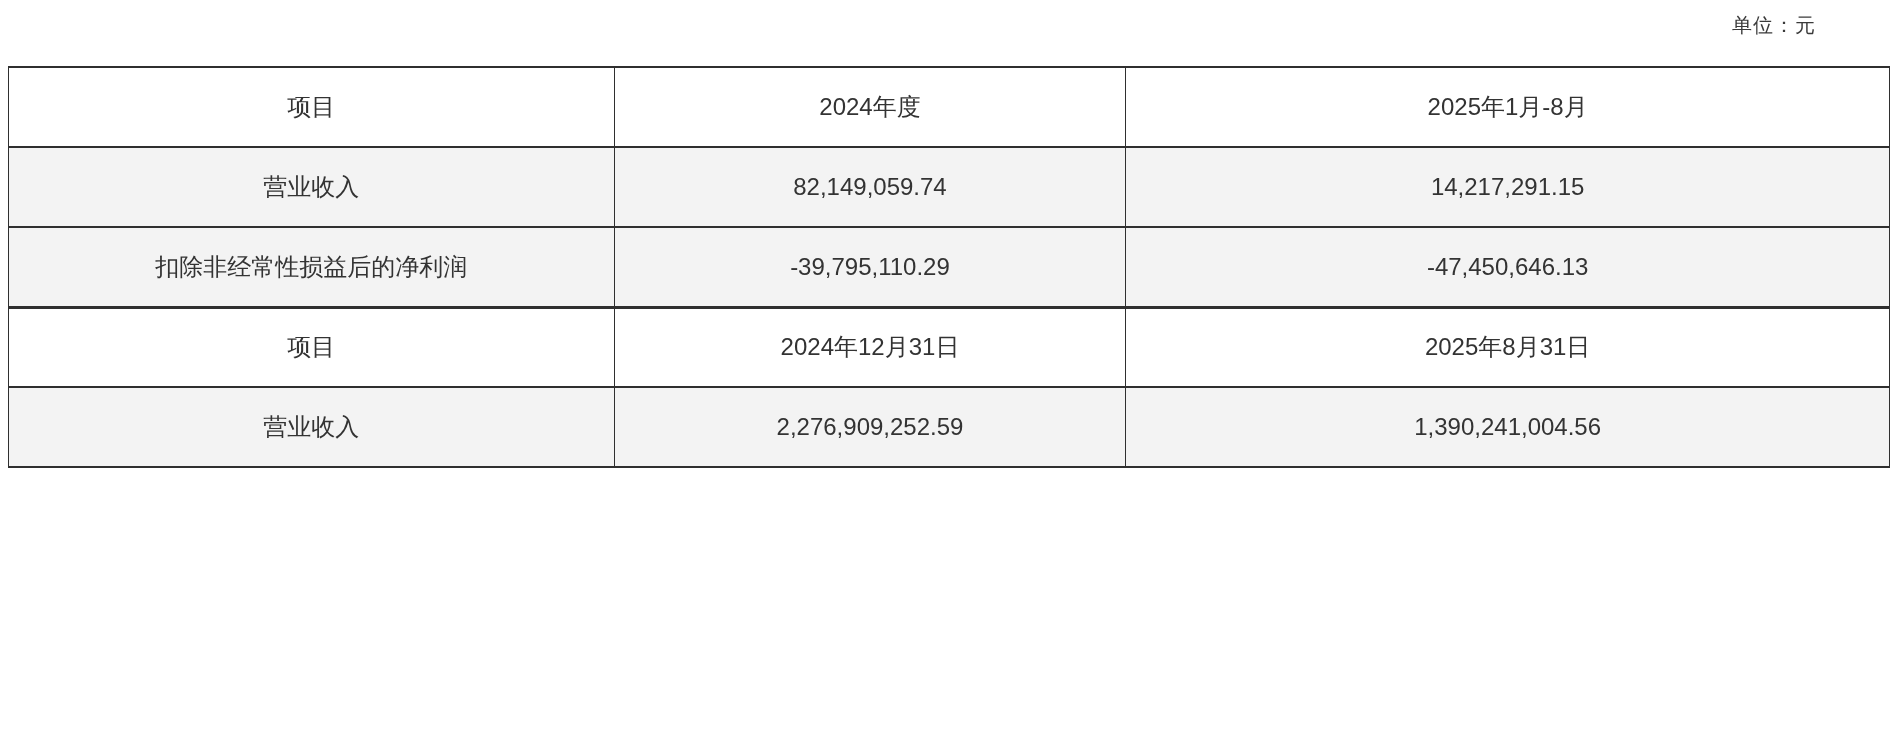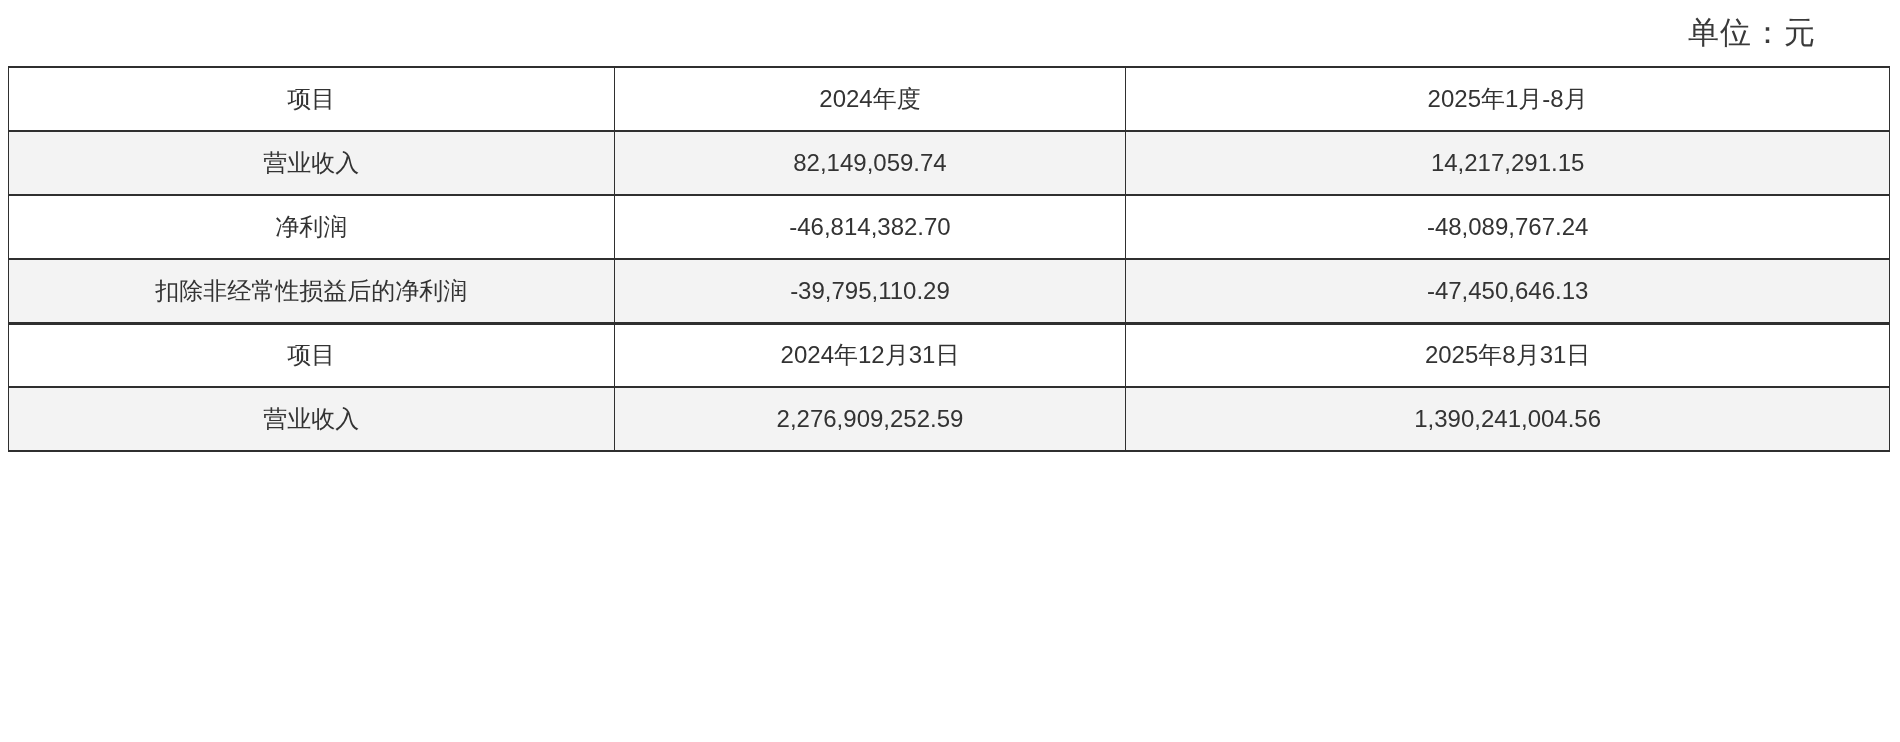--- a/index.html
+++ b/index.html
@@ -19,21 +19,21 @@
   .page {
     width: 1900px;
     height: 742px;
     position: relative;
     background: #ffffff;
   }
   .unit-label {
     position: absolute;
     top: 12px;
     right: 84px;
-    font-size: 31px;
+    font-size: 20px;
     color: #3a3a3a;
     letter-spacing: 1px;
   }
   table.fin-table {
     position: absolute;
     top: 66px;
     left: 8px;
     width: 1882px;
     border-collapse: collapse;
     table-layout: fixed;
@@ -42,21 +42,21 @@
   table.fin-table col.c2 { width: 27.2%; }
   table.fin-table col.c3 { width: 40.6%; }
   table.fin-table th,
   table.fin-table td {
     border-left: 1px solid var(--border-color);
     border-right: 1px solid var(--border-color);
     border-top: 2px solid var(--border-color);
     border-bottom: 2px solid var(--border-color);
     text-align: center;
     vertical-align: middle;
-    height: 64px;
+    height: 80px;
     font-size: 24px;
     font-weight: 400;
     color: var(--text-color);
     background: var(--white-bg);
     padding: 0 10px;
   }
   table.fin-table tr.striped th,
   table.fin-table tr.striped td {
     background: var(--stripe-bg);
   }
@@ -84,25 +84,20 @@
         <th>2024年度</th>
         <th>2025年1月-8月</th>
       </tr>
     </thead>
     <tbody>
       <tr class="striped">
         <td>营业收入</td>
         <td>82,149,059.74</td>
         <td>14,217,291.15</td>
       </tr>
-      <tr>
-        <td>净利润</td>
-        <td>-46,814,382.70</td>
-        <td>-48,089,767.24</td>
-      </tr>
       <tr class="striped">
         <td>扣除非经常性损益后的净利润</td>
         <td>-39,795,110.29</td>
         <td>-47,450,646.13</td>
       </tr>
       <tr class="section-start">
         <td>项目</td>
         <td>2024年12月31日</td>
         <td>2025年8月31日</td>
       </tr>

